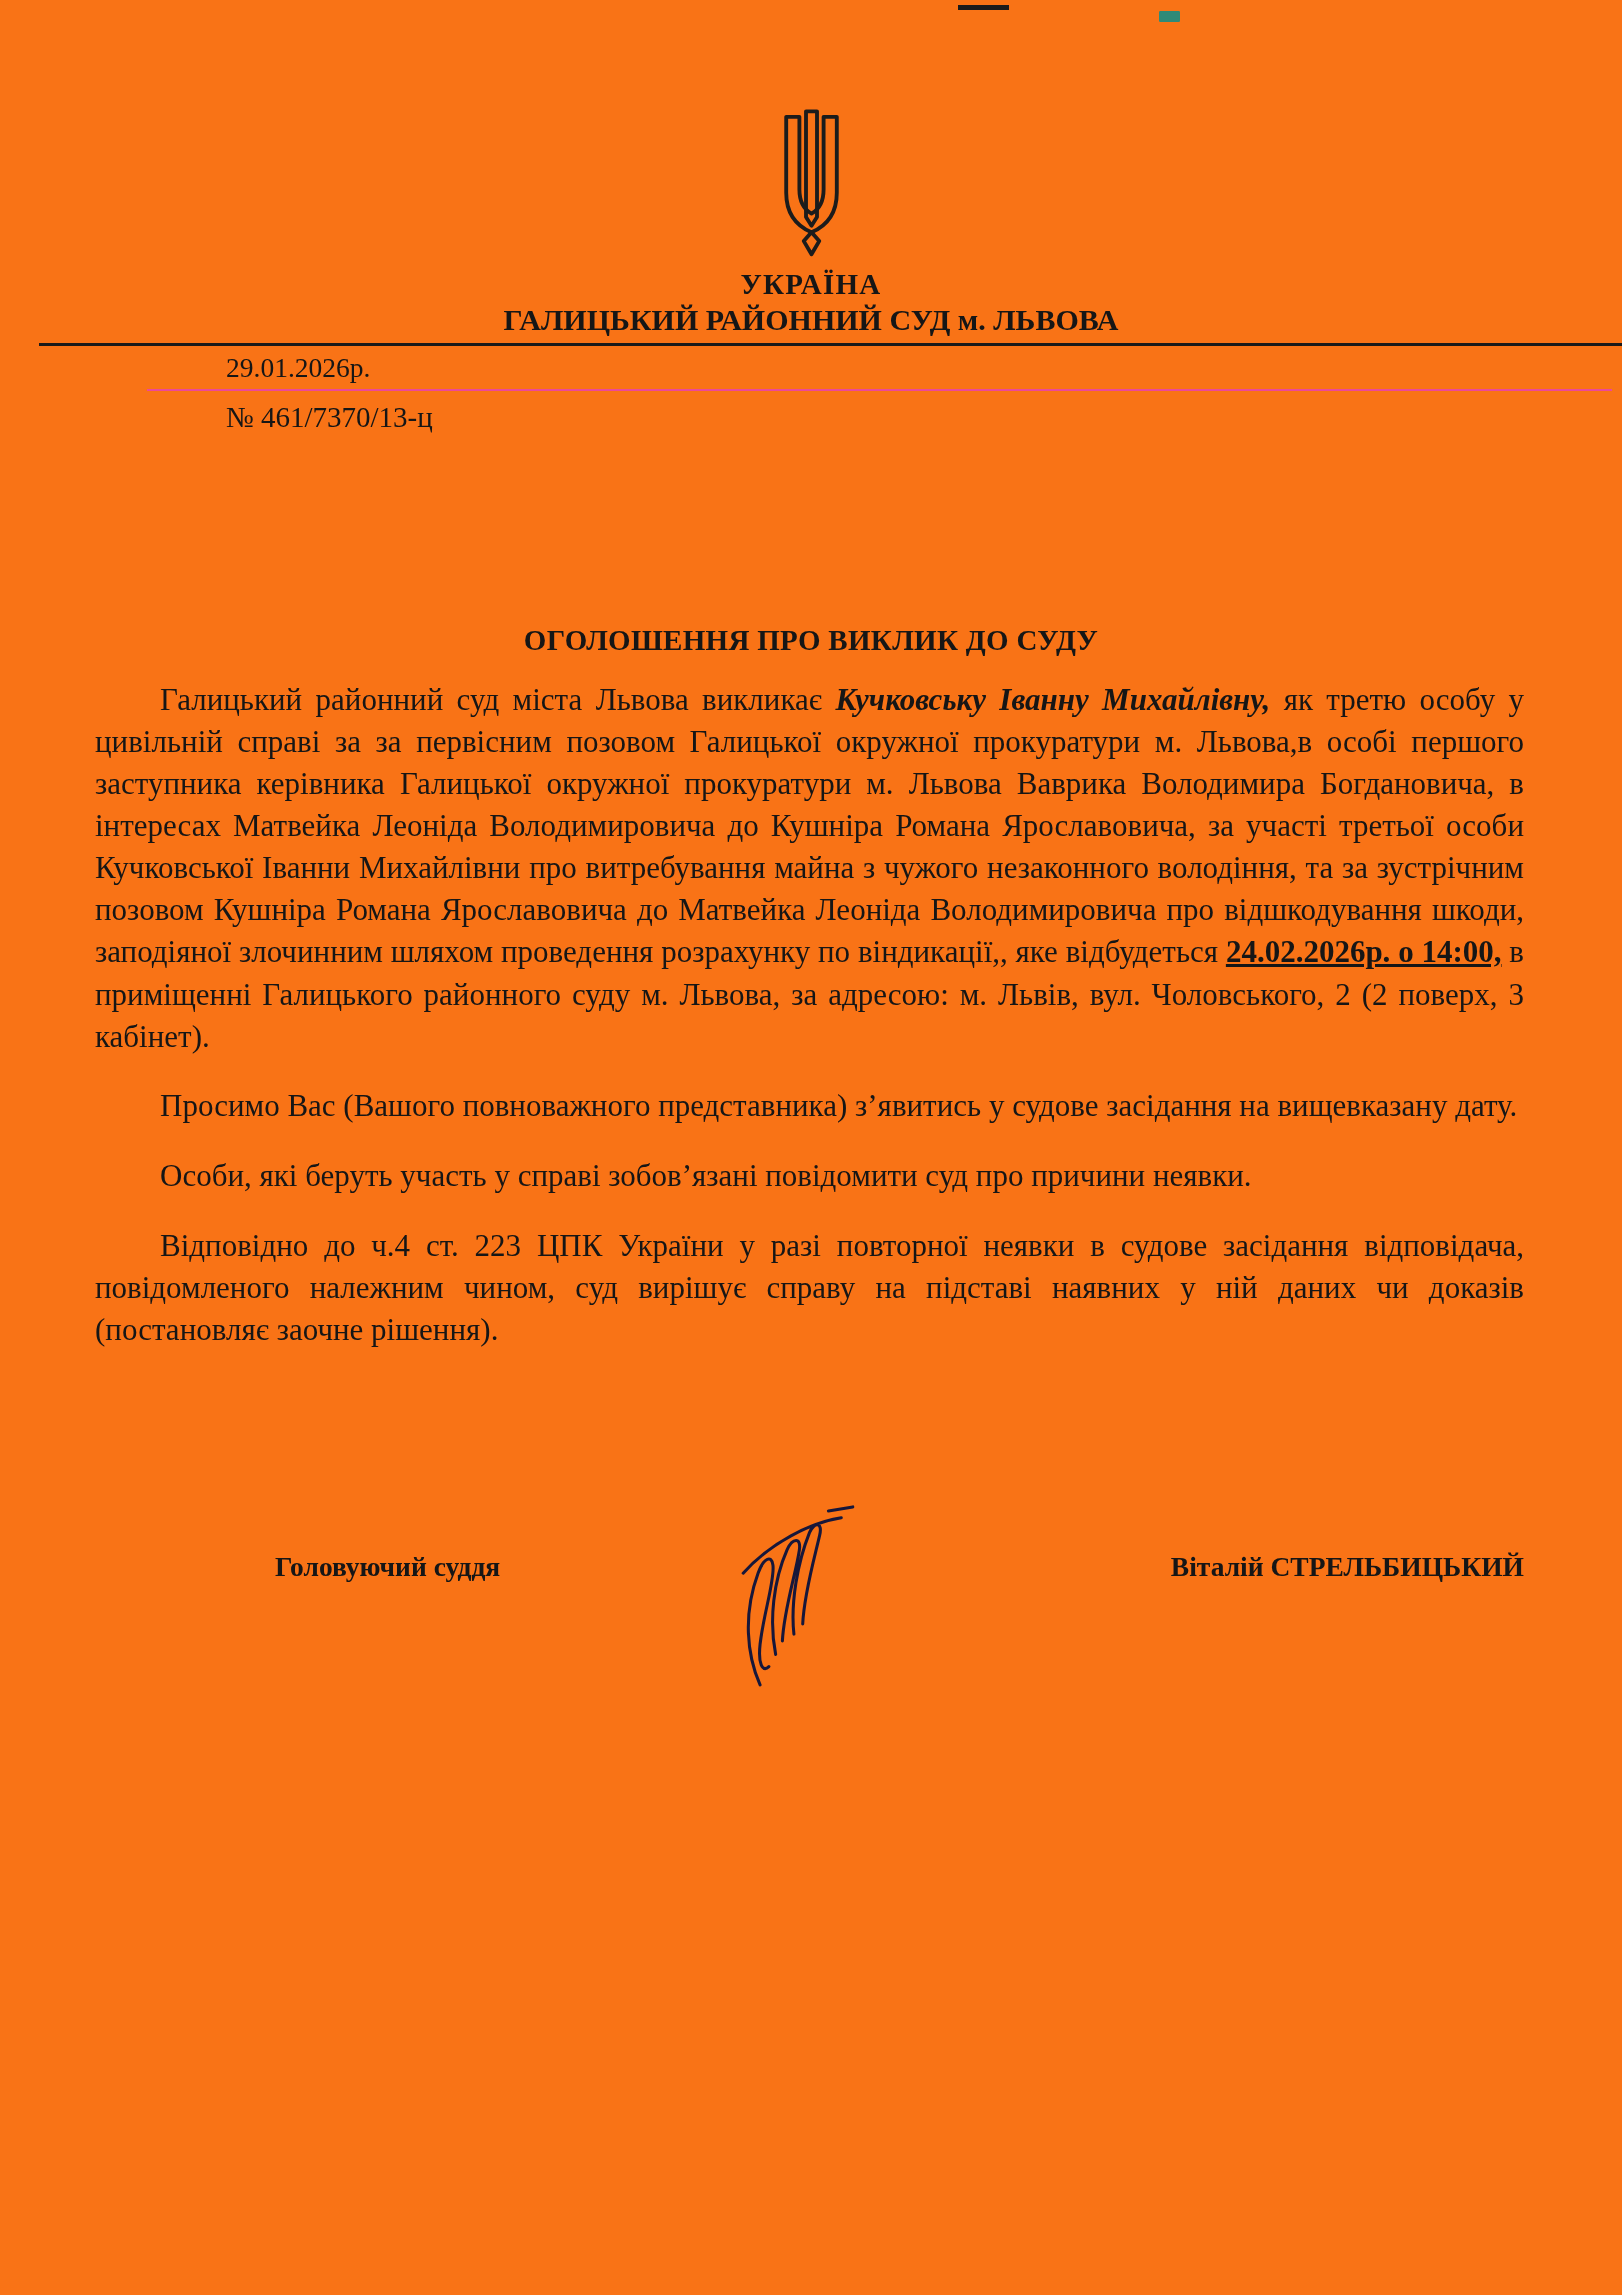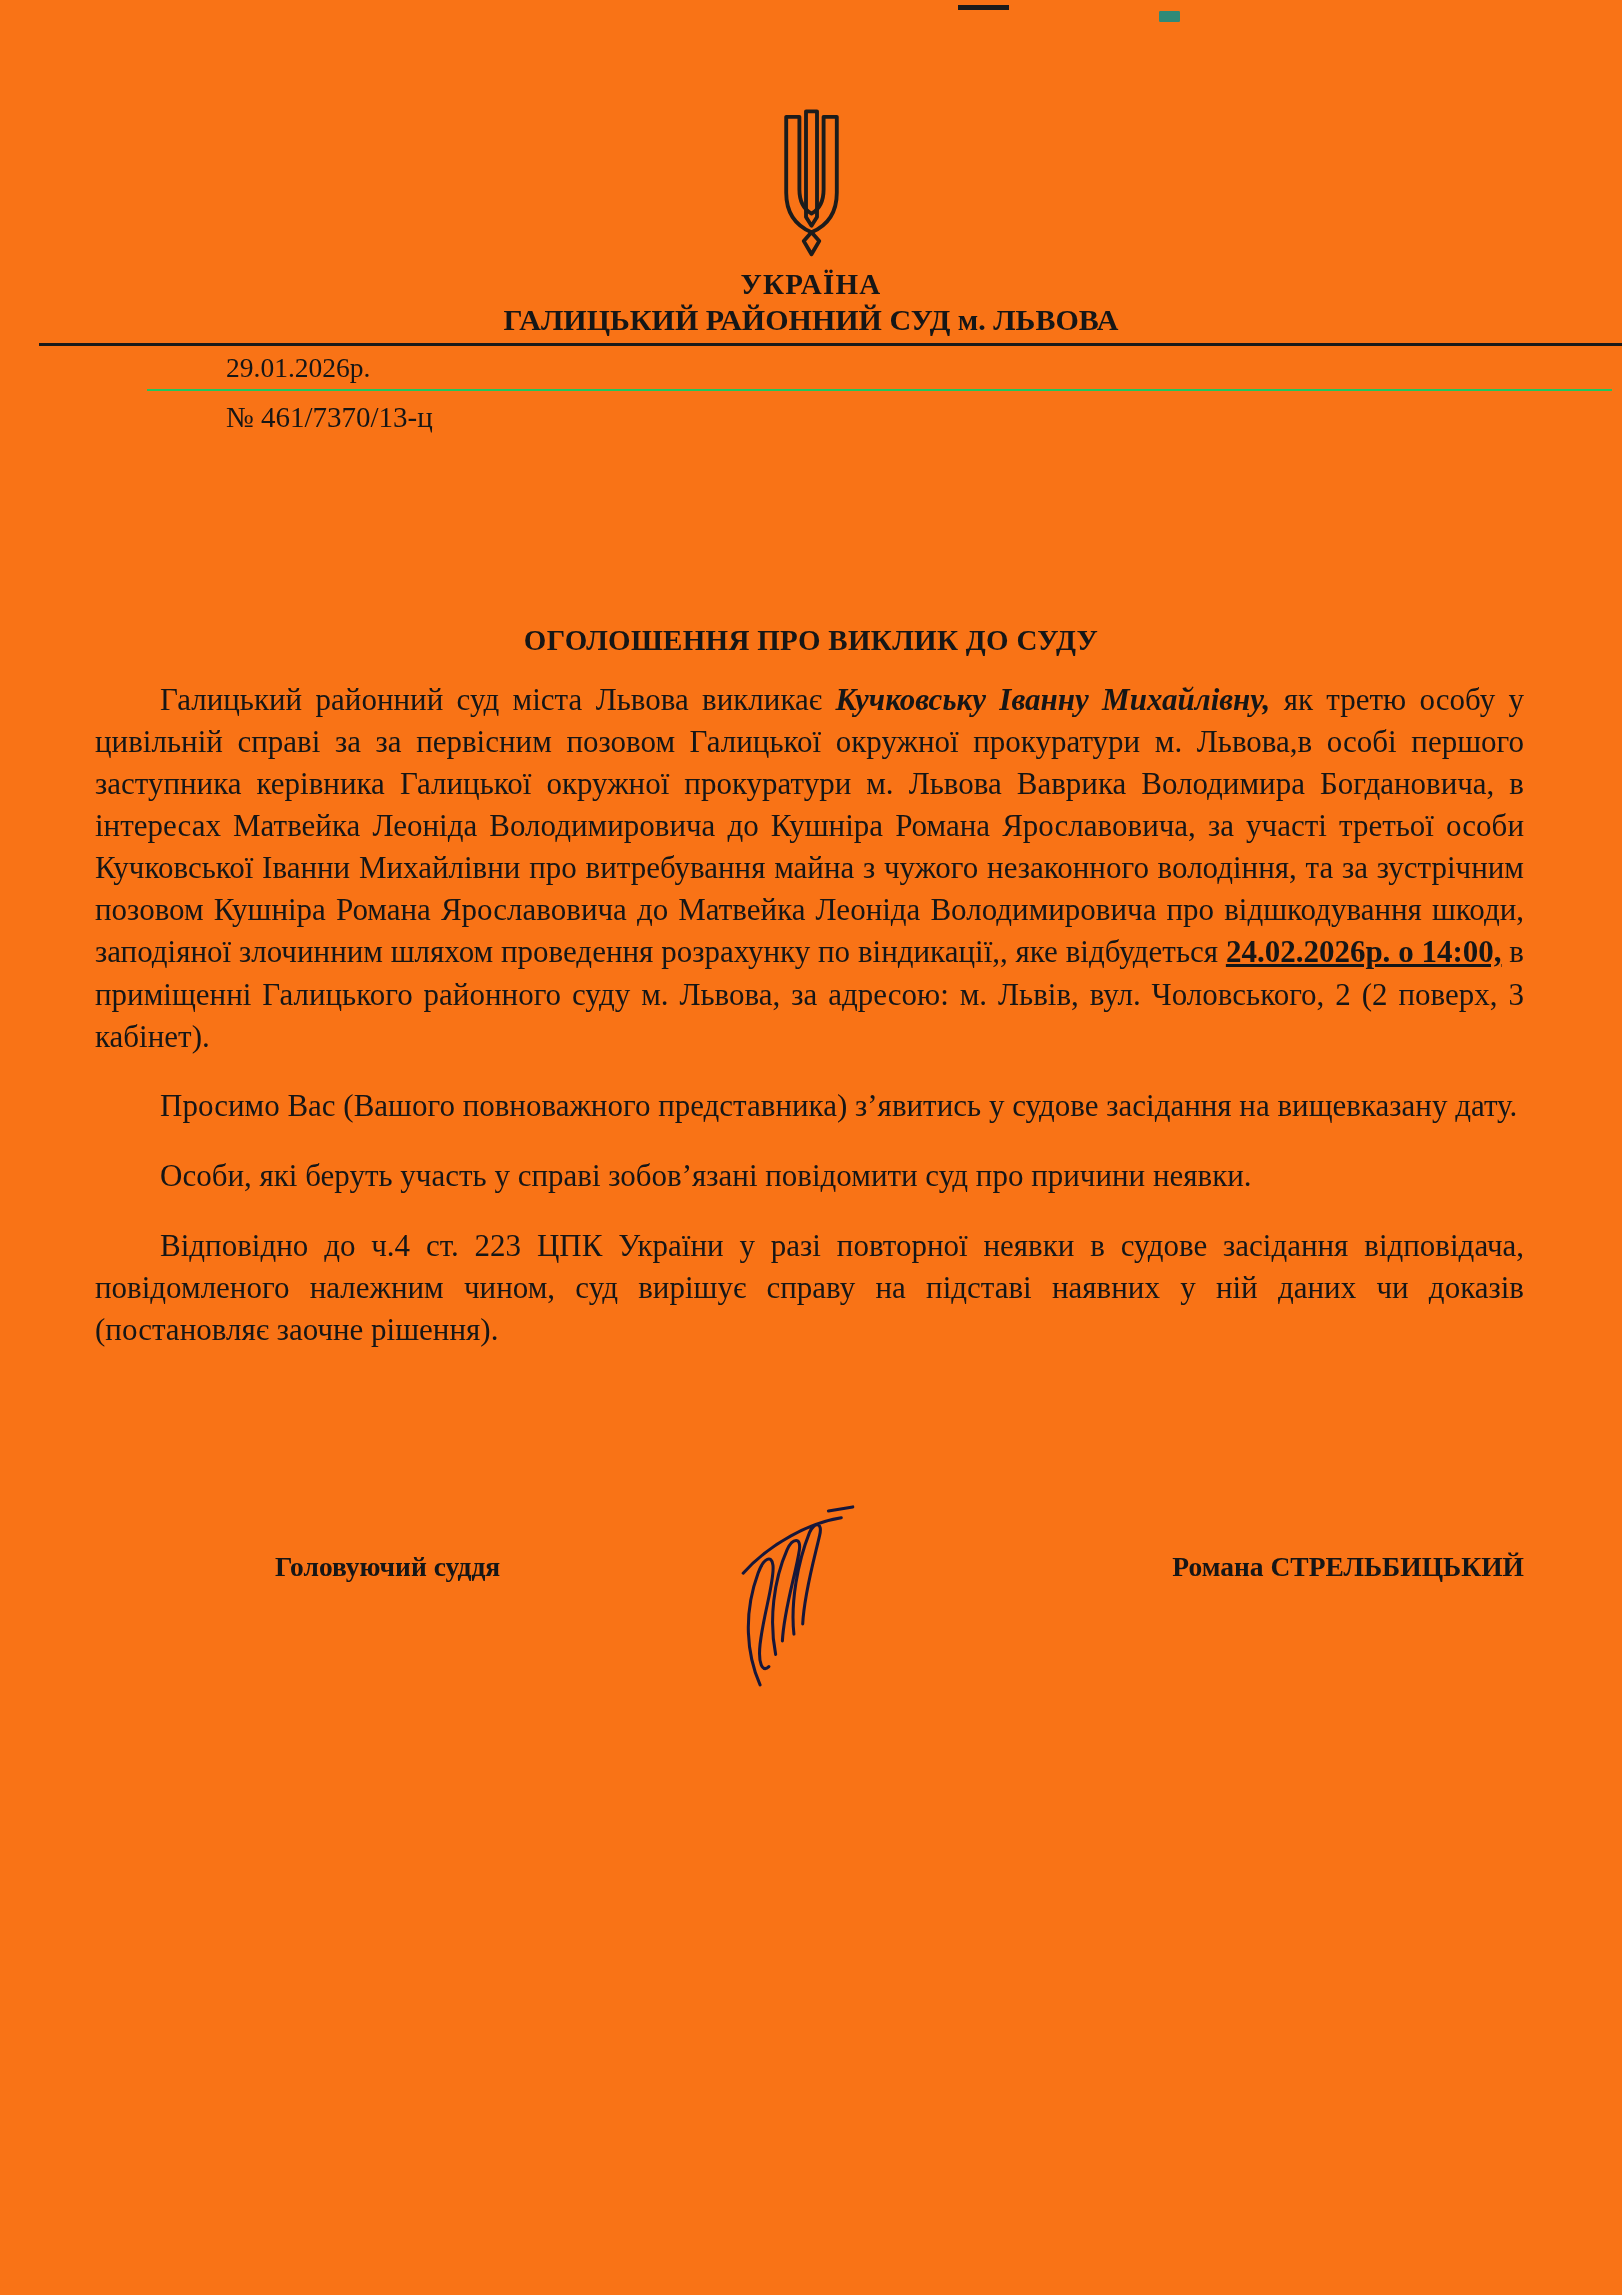--- a/index.html
+++ b/index.html
@@ -36,21 +36,21 @@
     margin: 6.5px 6.5px 0 88px;
     font-size: 27.5px;
     white-space: nowrap;
     letter-spacing: 0.2px;
   }
   .addr-row .edrpou { text-decoration: underline; padding: 0 3.9px; }
   .phone-glyph { font-size: 29px; }
   .rule1 { border-top: 3.3px solid #1a1a1a; margin: 5.2px 0 0 39px; }
   .date-row {
     margin: 5.2px 9.8px 0 147px;
-    border-bottom: 2px solid #22c55e;
+    border-bottom: 2px solid #ec4899;
     padding: 1.3px 0 5.2px 79px;
     font-size: 27.5px;
   }
   .case-row { margin: 9.2px 0 0 226px; font-size: 29px; font-family: Liberation Serif, serif; }
   
   .doc-title {
     margin: 190px 0 0;
     text-align: center;
     font-weight: bold;
     font-size: 29px;
@@ -118,17 +118,17 @@
     <div class="judge-title">Головуючий суддя</div>
     <div class="sig-wrap">
       <svg width="164" height="203" viewBox="0 0 240 300">
         <path d="M95 285 C75 240 70 180 92 120 C100 98 112 92 114 108 C117 130 100 180 95 225 C92 252 98 268 108 258
                  M118 240 C108 190 115 130 135 85 C143 68 156 66 153 86 C148 120 130 175 128 220
                  M145 210 C140 165 150 105 168 60 C175 44 188 44 183 64 C176 95 160 150 158 195
                  M70 120 C110 75 170 45 215 38
                  M196 28 L232 22" fill="none" stroke="#17173a" stroke-width="4.5" stroke-linecap="round"></path>
       </svg>
     </div>
-    <div class="judge-name">Романа СТРЕЛЬБИЦЬКИЙ</div>
+    <div class="judge-name">Віталій СТРЕЛЬБИЦЬКИЙ</div>
   </div>
 
 </div>
 
 
 </body></html>

